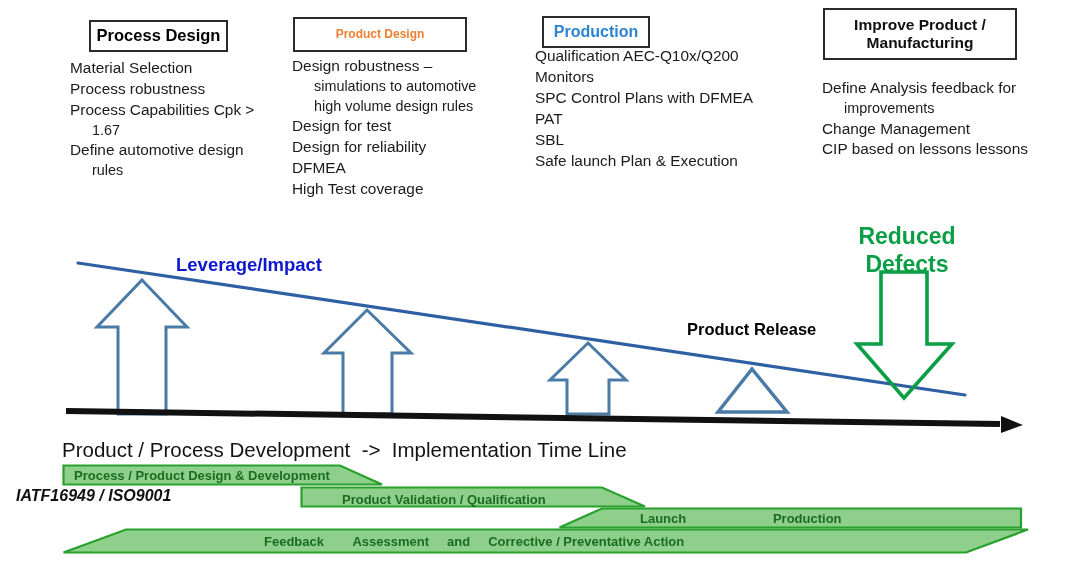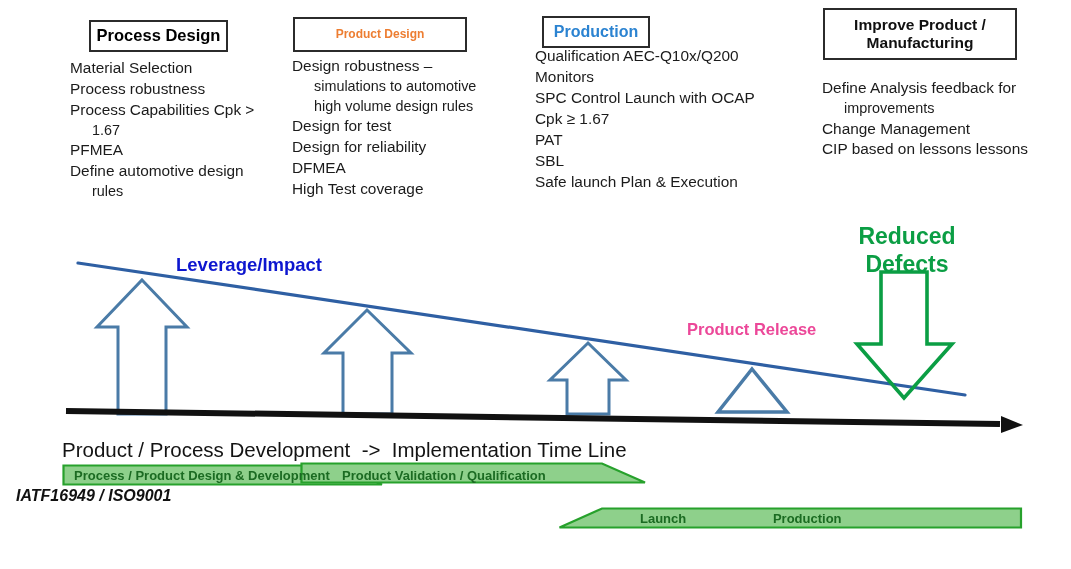--- a/index.html
+++ b/index.html
@@ -121,21 +121,21 @@
     font-size: 13px;
     font-weight: bold;
     color: #1b6b22;
     white-space: pre;
     z-index: 2;
   }
 
   #bar1 { left: 62px;  top: 464px; width: 322px; height: 22px; }
   #bar1 .bar-txt { margin-left: 12px; }
 
-  #bar2 { left: 300px; top: 462px; width: 347px; height: 26px; }
+  #bar2 { left: 300px; top: 486px; width: 347px; height: 26px; }
   #bar2 .bar-txt { margin-left: 42px; }
 
   #bar3 { left: 558px; top: 507px; width: 465px; height: 22px; }
   #bar3 .bar-txt { margin-left: 82px; }
 
   #bar4 { left: 62px;  top: 528px; width: 968px; height: 26px; }
   #bar4 .bar-txt { margin-left: 202px; }
 </style>
 </head>
 <body>
@@ -153,38 +153,36 @@
   </div>
   <div class="hdr-box" id="hdr-improve" style="color: rgb(16, 16, 16);">
     <span id="improve-title">Improve Product /<br>Manufacturing</span>
   </div>
 
   <div class="col-list" id="list-process">
       <div class="li">Material Selection</div>
       <div class="li">Process robustness</div>
       <div class="li">Process Capabilities Cpk &gt;</div>
       <div class="li sub">1.67</div>
-      <div class="li">PFMEA</div>
       <div class="li">Define automotive  design</div>
       <div class="li sub">rules</div>
     </div>
   <div class="col-list" id="list-product">
       <div class="li">Design robustness –</div>
       <div class="li sub">simulations  to automotive</div>
       <div class="li sub">high volume design rules</div>
       <div class="li">Design for test</div>
       <div class="li">Design for reliability</div>
       <div class="li">DFMEA</div>
       <div class="li">High Test coverage</div>
     </div>
   <div class="col-list" id="list-production">
       <div class="li">Qualification AEC-Q10x/Q200</div>
       <div class="li">Monitors</div>
-      <div class="li">SPC Control Launch with OCAP</div>
-      <div class="li">Cpk ≥ 1.67</div>
+      <div class="li">SPC Control Plans with DFMEA</div>
       <div class="li">PAT</div>
       <div class="li">SBL</div>
       <div class="li">Safe launch Plan &amp; Execution</div>
     </div>
   <div class="col-list" id="list-improve">
       <div class="li">Define Analysis feedback  for</div>
       <div class="li sub">improvements</div>
       <div class="li">Change Management</div>
       <div class="li">CIP based on lessons lessons</div>
     </div>
@@ -203,21 +201,21 @@
 
     <polygon id="down-arrow-reduced" points="881,272 927,272 927,344 952,344 904,398 857,344 881,344" fill="none" stroke="#0b9e44" stroke-width="3.6"></polygon>
 
     <g>
       <line x1="66" y1="411" x2="1000" y2="424" stroke="#111" stroke-width="6" stroke-linecap="butt"></line>
       <polygon points="1001,416 1023,425 1001,433" fill="#111"></polygon>
     </g>
   </svg>
 
   <div class="lbl" id="lbl-leverage" style="color: rgb(13, 22, 207);">Leverage/Impact</div>
-  <div class="lbl" id="lbl-release" style="color: #ec4899;">Product Release</div>
+  <div class="lbl" id="lbl-release" style="color: #000000;">Product Release</div>
   <div class="lbl" id="lbl-reduced" style="color: rgb(11, 158, 68);">Reduced<br>Defects</div>
 
   <div id="timeline-title">Product / Process Development  -&gt;  Implementation Time Line</div>
   <div id="iatf-note">IATF16949 / ISO9001</div>
 
   <div class="bar" id="bar1">
     <svg viewBox="0 0 322 22" width="322" height="22" preserveAspectRatio="none">
       <polygon points="1.5,1.5 278,1.5 320,20.5 1.5,20.5" fill="#8ed08b" stroke="#27a12c" stroke-width="2.2"></polygon>
     </svg>
     <span class="bar-txt" style="color: rgb(27, 107, 34);">Process / Product Design &amp; Development</span>
@@ -230,14 +228,20 @@
     <span class="bar-txt" style="color: rgb(27, 107, 34);">Product Validation / Qualification</span>
   </div>
 
   <div class="bar" id="bar3">
     <svg viewBox="0 0 465 22" width="465" height="22" preserveAspectRatio="none">
       <polygon points="44,1.5 463,1.5 463,20.5 1.5,20.5" fill="#8ed08b" stroke="#27a12c" stroke-width="2.2"></polygon>
     </svg>
     <span class="bar-txt" style="color: rgb(27, 107, 34);">Launch                        Production</span>
   </div>
 
+  <div class="bar" id="bar4">
+    <svg viewBox="0 0 968 26" width="968" height="26" preserveAspectRatio="none">
+      <polygon points="64,1.5 966,1.5 904,24.5 1.5,24.5" fill="#8ed08b" stroke="#27a12c" stroke-width="2.2"></polygon>
+    </svg>
+    <span class="bar-txt" style="color: rgb(27, 107, 34);">Feedback        Assessment     and     Corrective / Preventative Action</span>
+  </div>
 
 </div>
 
 </body></html>

